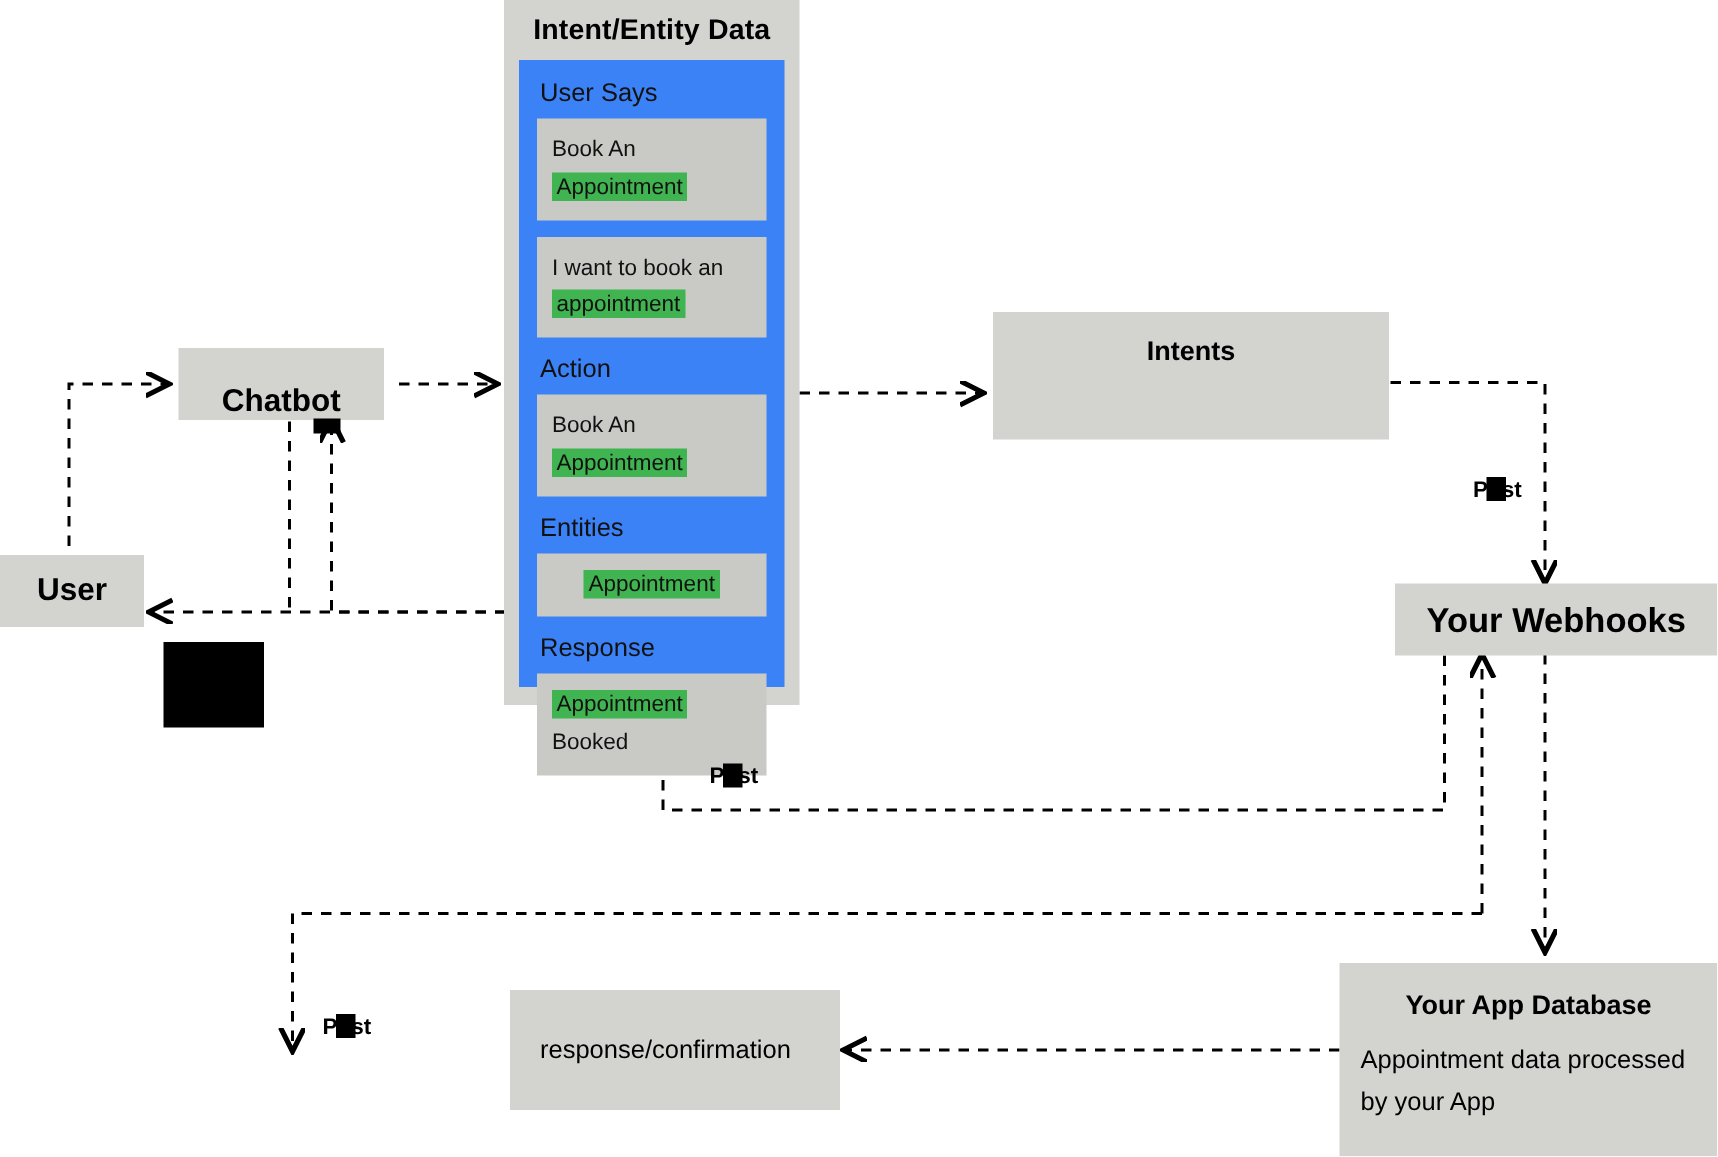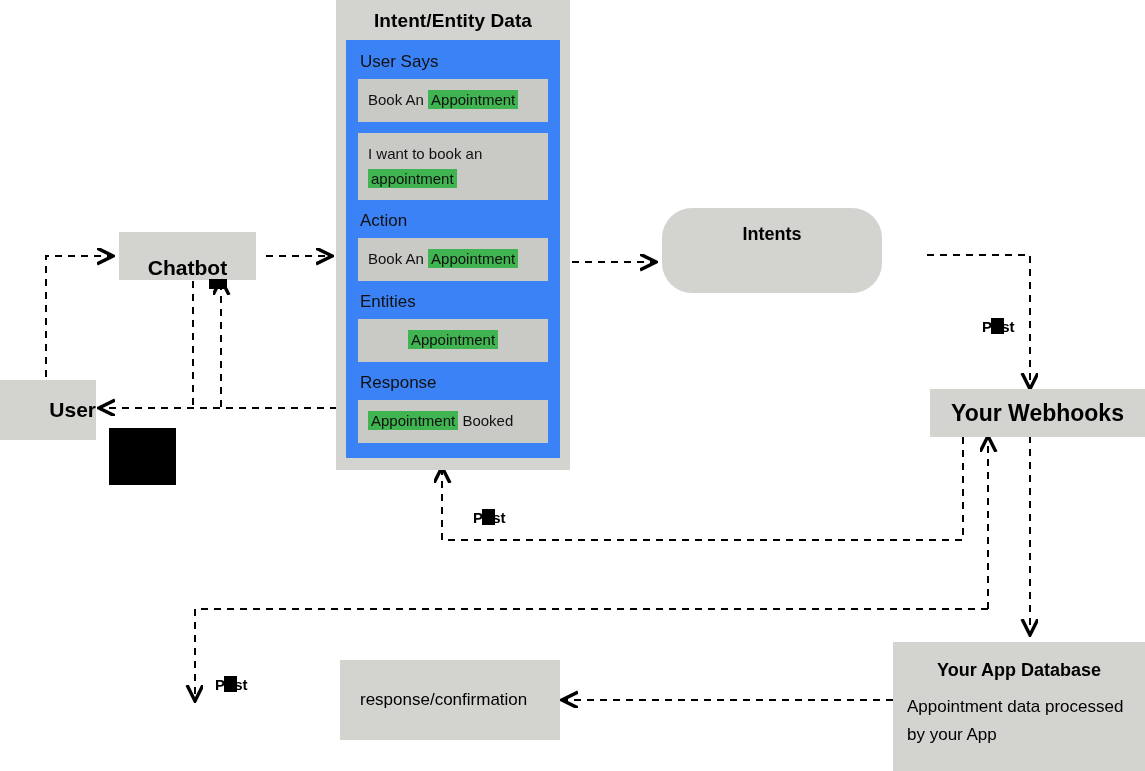--- a/index.html
+++ b/index.html
@@ -127,46 +127,46 @@
     <path class="edge" marker-end="url(#arrow)" d="M988,609 L988,437"></path>
 
     <path class="edge" marker-end="url(#arrow)" d="M963,437 L963,540 L442,540 L442,468"></path>
 
     <path class="edge" marker-end="url(#arrow)" d="M337,408 L221,408 L221,280"></path>
     <path class="edge" marker-end="url(#arrow)" d="M337,408 L100,408"></path>
 
     <path class="edge" d="M193,281 L193,408"></path>
   </svg>
 
-  <div class="box" style="left:0px; top:380px; width:96px; height:60px;align-items:flex-end;">
+  <div class="box" style="left:0px; top:370px; width:96px; height:48px;">
     <div class="box-title" style="font-size:21px;">User</div>
   </div>
 
   <div class="box" style="left:119px; top:232px; width:137px; height:48px;justify-content:flex-end;">
     <div class="box-title" style="font-size:21px;">Chatbot</div>
   </div>
 
-  <div class="box" style="left:662px; top:208px; width:220px; height:85px; justify-content:flex-start; padding-top:16px;border-radius:30px;">
+  <div class="box" style="left:662px; top:208px; width:264px; height:85px; justify-content:flex-start; padding-top:16px;">
     <div class="box-title" style="font-size:18px;">Intents</div>
   </div>
 
   <div class="box" style="left:930px; top:389px; width:215px; height:48px;">
     <div class="box-title" style="font-size:23px;">Your Webhooks</div>
   </div>
 
   <div class="box" style="left:893px; top:642px; width:252px; height:129px; justify-content:flex-start; padding:18px 14px 0 14px;">
     <div class="box-title" style="font-size:18px;">Your App Database</div>
     <div class="box-sub" style="font-size:17px; margin-top:12px; line-height:1.65;">Appointment data processed by your App</div>
   </div>
 
   <div class="box" style="left:340px; top:660px; width:220px; height:80px; justify-content:center; padding:0 20px;">
     <div class="box-sub" style="font-size:17px; line-height:1.75;">response/confirmation</div>
   </div>
 
-  <div class="panel" style="left:336px; top:0px; width:234px; height:470px;">
+  <div class="panel" style="left:336px; top:0px; width:197px; height:470px;">
     <div class="panel-title">Intent/Entity Data</div>
     <div class="panel-body" style="height:418px;">
 
       <div class="sec-label">User Says</div>
 
       <div class="chip">
         <span>Book An </span><span class="hl">Appointment</span>
       </div>
 
       <div class="chip">

